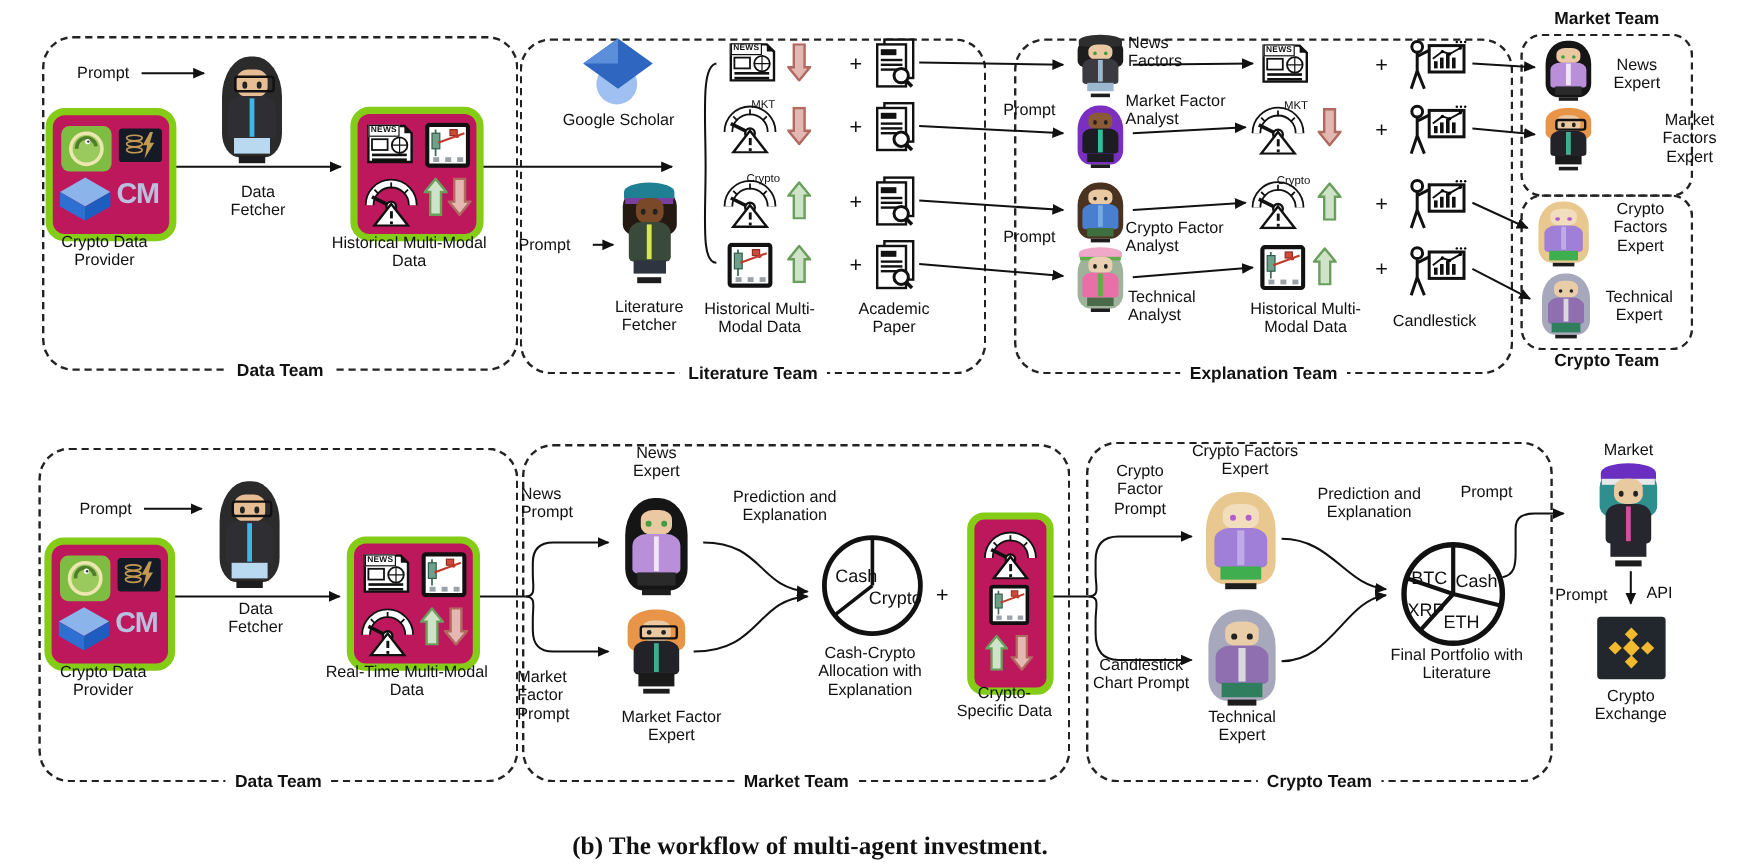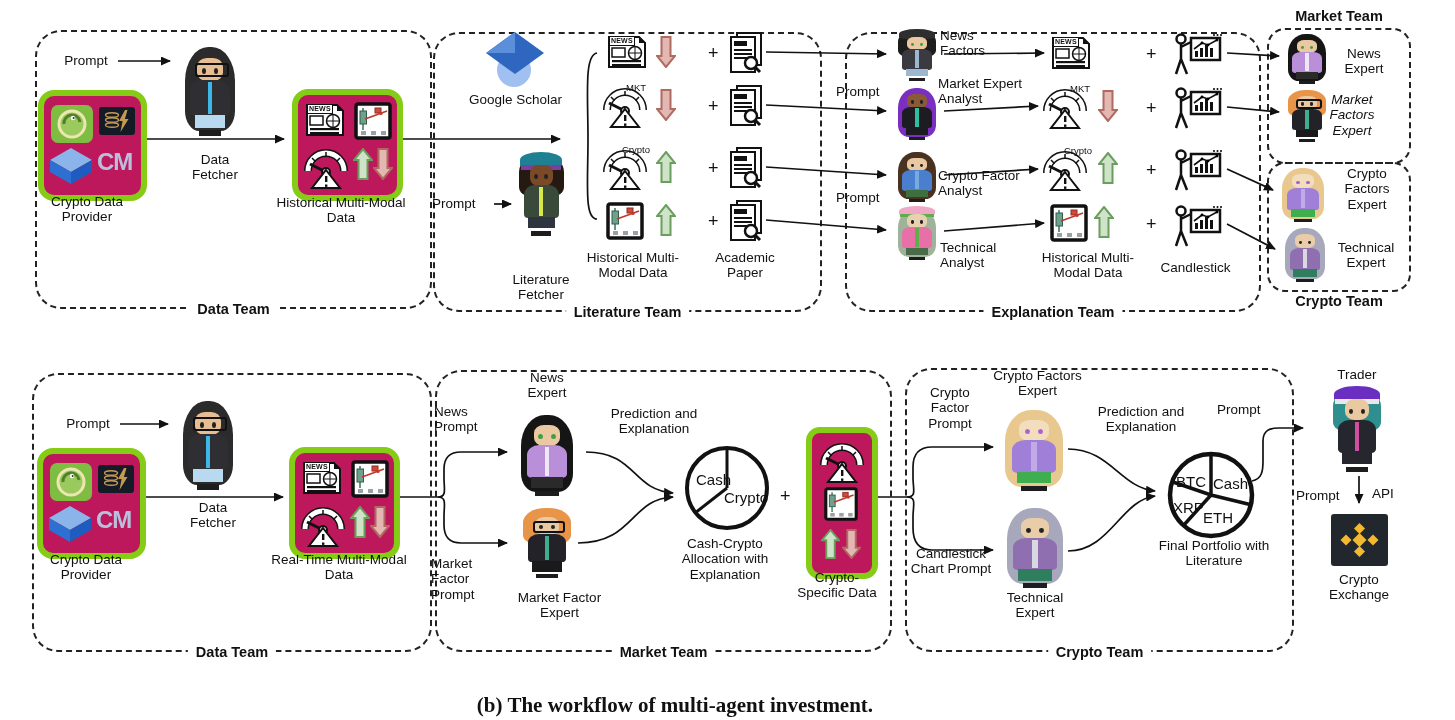--- a/index.html
+++ b/index.html
@@ -218,21 +218,21 @@
   <div class="lbl left" style="left:432px;top:196px;width:58px;">Prompt</div>
   <div class="avatar hashat hasband" style="left: 516px; top: 152px; width: 50px; height: 84px; --hair: #241a12; --skin: #7a4a28; --top: #3a4a3a; --trim: #d8e84a; --bottom: #2e3440; --hairh: 50%; --hat: #1f7f93; --hatband: #7b3fa0;">
     <div class="av-hair"></div>
       <div class="av-hat"></div>
       <div class="av-band"></div>
       <div class="av-face"></div>
       <div class="av-body"></div>
       <div class="av-low"></div>
       <div class="av-feet"></div>
   </div>
-  <div class="lbl" style="left:492px;top:248px;width:98px;margin-top:24px;">Literature Fetcher</div>
+  <div class="lbl" style="left:492px;top:248px;width:98px;">Literature Fetcher</div>
 
   <div class="icon" style="left:606px;top:32px;width:42px;height:40px;">
     <svg width="42" height="40" viewBox="0 0 42 40">
         <path d="M3,5 h30 l6,6 v24 h-36 z" fill="#fff" stroke="#111" stroke-width="2"></path>
         <path d="M33,5 l6,6 h-6 z" fill="#111"></path>
         <rect x="6" y="16" width="13" height="9" fill="none" stroke="#111" stroke-width="1.5"></rect>
         <circle cx="29" cy="21" r="6.5" fill="none" stroke="#111" stroke-width="1.5"></circle>
         <path d="M22.5,21 h13 M29,14.5 v13" stroke="#111" stroke-width="1"></path>
         <rect x="6" y="28" width="29" height="2.2" fill="#111"></rect>
         <rect x="6" y="32" width="29" height="2.2" fill="#111"></rect>
@@ -375,22 +375,22 @@
     <div class="av-hair"></div>
       <div class="av-hat"></div>
       <div class="av-band"></div>
       <div class="av-face"></div>
       <div class="av-body"></div>
       <div class="av-low"></div>
       <div class="av-feet"></div>
     </div>
 
   <div class="lbl left" style="left:940px;top:28px;width:60px;">News Factors</div>
-  <div class="lbl left" style="left:938px;top:76px;width:90px;">Market Expert Analyst</div>
-  <div class="lbl left" style="left:938px;top:168px;width:90px;">Crypto Factor Analyst</div>
+  <div class="lbl left" style="left:938px;top:76px;width:90px;">Market Factor Analyst</div>
+  <div class="lbl left" style="left:938px;top:182px;width:90px;">Crypto Factor Analyst</div>
   <div class="lbl left" style="left:940px;top:240px;width:70px;">Technical Analyst</div>
 
   <div class="icon" style="left:1050px;top:33px;width:42px;height:40px;">
     <svg width="42" height="40" viewBox="0 0 42 40">
         <path d="M3,5 h30 l6,6 v24 h-36 z" fill="#fff" stroke="#111" stroke-width="2"></path>
         <path d="M33,5 l6,6 h-6 z" fill="#111"></path>
         <rect x="6" y="16" width="13" height="9" fill="none" stroke="#111" stroke-width="1.5"></rect>
         <circle cx="29" cy="21" r="6.5" fill="none" stroke="#111" stroke-width="1.5"></circle>
         <path d="M22.5,21 h13 M29,14.5 v13" stroke="#111" stroke-width="1"></path>
         <rect x="6" y="28" width="29" height="2.2" fill="#111"></rect>
@@ -532,21 +532,21 @@
     </div>
   <div class="lbl" style="left:1334px;top:46px;width:60px;">News Expert</div>
   <div class="avatar glasses" style="left: 1286px; top: 88px; width: 42px; height: 54px; --hair: #e8954a; --skin: #eac9a2; --top: #222228; --trim: #3fae8f; --bottom: #1a1a1a; --hairh: 50%;">
     <div class="av-hair"></div>
       <div class="av-face"></div>
       <div class="av-glass"></div>
       <div class="av-body"></div>
       <div class="av-low"></div>
       <div class="av-feet"></div>
     </div>
-  <div class="lbl" style="left:1320px;top:92px;width:64px;font-style:italic;">Market Factors Expert</div>
+  <div class="lbl" style="left:1376px;top:92px;width:64px;">Market Factors Expert</div>
   <div class="avatar" style="left: 1280px; top: 166px; width: 46px; height: 56px; --hair: #e8c88e; --skin: #f2ddbd; --top: #9f7fd8; --trim: #c0aae8; --bottom: #3fae4f; --eye: #b05fd0; --hairh: 92%;">
     <div class="av-hair"></div>
       <div class="av-face"></div>
       <div class="av-body"></div>
       <div class="av-low"></div>
       <div class="av-feet"></div>
     </div>
   <div class="lbl" style="left:1336px;top:166px;width:62px;">Crypto Factors Expert</div>
   <div class="avatar" style="left: 1283px; top: 226px; width: 44px; height: 56px; --hair: #a8a8bc; --skin: #e8cda8; --top: #8f6fb0; --trim: #d8d8e0; --bottom: #2f7f5f; --hairh: 92%;">
     <div class="av-hair"></div>
@@ -733,21 +733,21 @@
       <circle cx="45" cy="45" r="41" fill="#fff" stroke="#111" stroke-width="4.5"></circle>
       <path d="M45,45 V4 M45,45 L86,55 M45,45 L7,32 M45,45 L17,76" stroke="#111" stroke-width="3.5" fill="none"></path>
       <text x="10" y="37" font-size="15" fill="#111">BTC</text>
       <text x="47" y="39" font-size="15" fill="#111">Cash</text>
       <text x="7" y="63" font-size="15" fill="#111">XRP</text>
       <text x="37" y="73" font-size="15" fill="#111">ETH</text>
     </svg>
   </div>
   <div class="lbl" style="left:1150px;top:538px;width:128px;">Final Portfolio with Literature</div>
 
-  <div class="lbl" style="left:1325px;top:367px;width:64px;">Trader</div>
+  <div class="lbl" style="left:1325px;top:367px;width:64px;">Market</div>
   <div class="avatar hashat hasband" style="left: 1330px; top: 386px; width: 54px; height: 86px; --hair: #2f8f8f; --skin: #e8c9a0; --top: #26262e; --trim: #d04fa0; --bottom: #26262e; --hairh: 50%; --hat: #6a2fc0; --hatband: #e8e8e8;">
     <div class="av-hair"></div>
       <div class="av-hat"></div>
       <div class="av-band"></div>
       <div class="av-face"></div>
       <div class="av-body"></div>
       <div class="av-low"></div>
       <div class="av-feet"></div>
     </div>
   <div class="lbl left" style="left:1296px;top:488px;width:55px;">Prompt</div>

